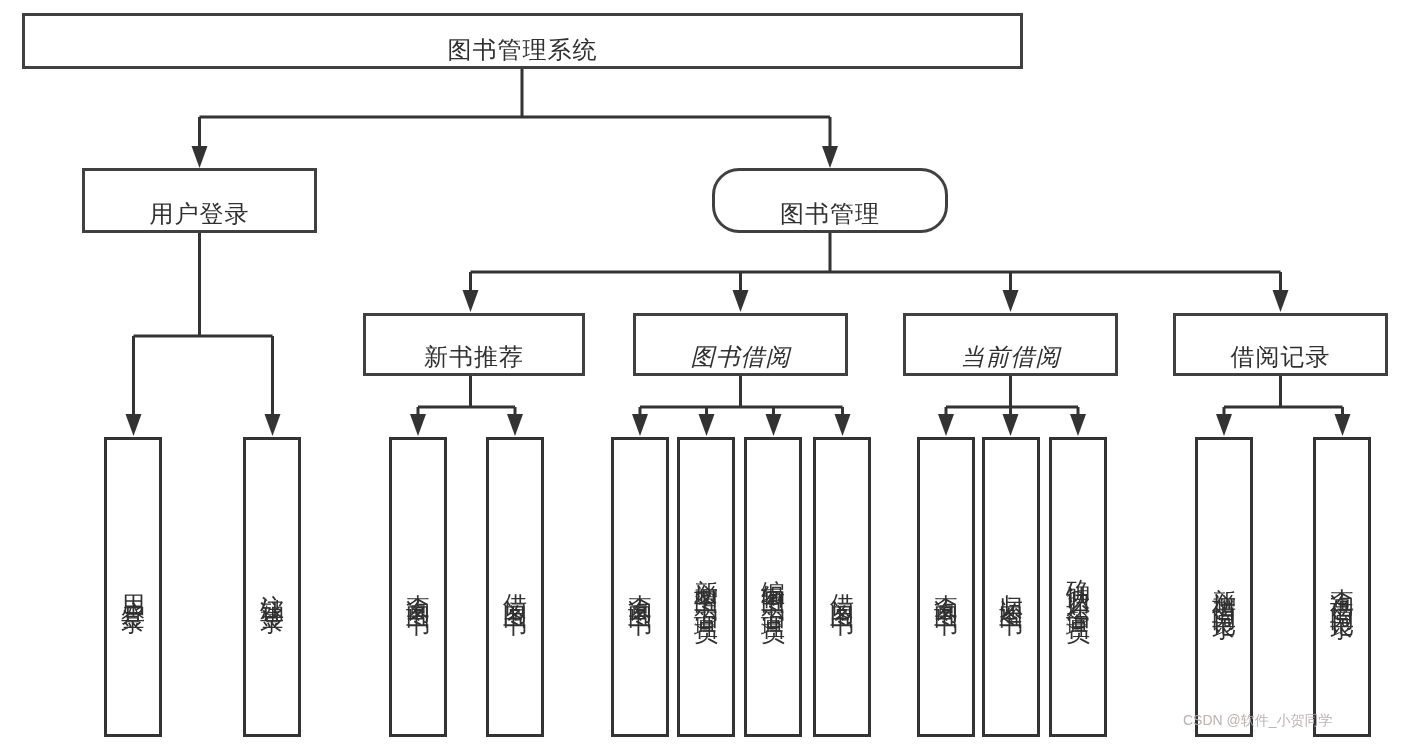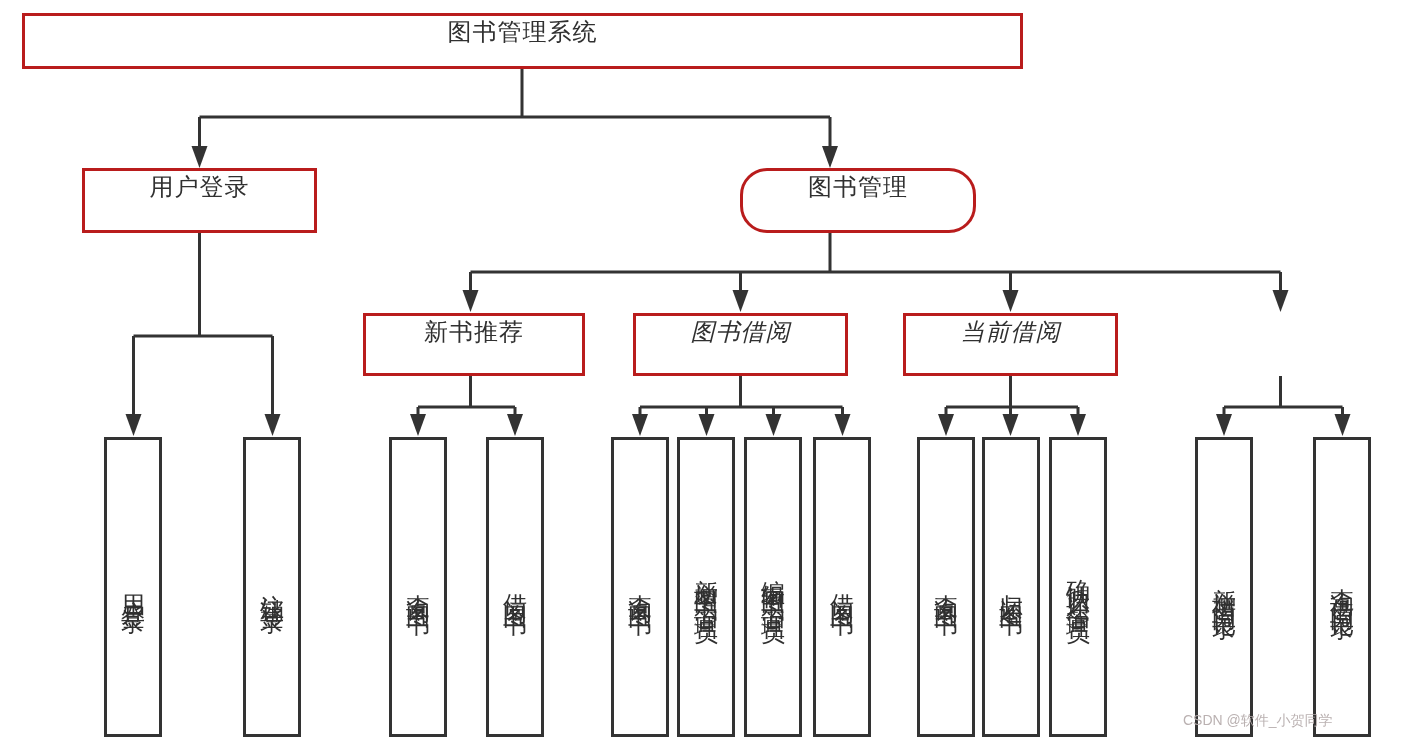--- a/index.html
+++ b/index.html
@@ -28,23 +28,23 @@
     fill: none;
   }
   .connectors polygon {
     fill: #333333;
     stroke: none;
   }
   .hbox {
     position: absolute;
     box-sizing: border-box;
     background: #ffffff;
-    border: 3px solid #b91c1c;
+    border: 3px solid #404040;
     display: flex;
-    align-items: flex-start;
+    align-items: flex-end;
     justify-content: center;
     font-size: 24px;
     letter-spacing: 1px;
     z-index: 2;
     white-space: nowrap;
   }
   .vbox {
     position: absolute;
     box-sizing: border-box;
     top: 437px;
@@ -129,33 +129,36 @@
     </g>
   </svg>
 
   <div class="hbox" style="left:22px; top:13px; width:1001px; height:56px;">
     <span>图书管理系统</span>
   </div>
 
   <div class="hbox" style="left:82px; top:168px; width:235px; height:65px;">
     <span>用户登录</span>
   </div>
-  <div class="hbox" style="left:740px; top:168px; width:236px; height:65px;border-radius:27px;">
+  <div class="hbox" style="left:712px; top:168px; width:236px; height:65px;border-radius:27px;">
     <span>图书管理</span>
   </div>
 
   <div class="hbox" style="left:363px; top:313px; width:222px; height:63px;">
     <span>新书推荐</span>
   </div>
   <div class="hbox" style="left:633px; top:313px; width:215px; height:63px;font-style:italic;">
     <span>图书借阅</span>
   </div>
   <div class="hbox" style="left:903px; top:313px; width:215px; height:63px;font-style:italic;">
     <span>当前借阅</span>
   </div>
+  <div class="hbox" style="left:1173px; top:313px; width:215px; height:63px;">
+    <span>借阅记录</span>
+  </div>
 
   <div class="vbox" style="left:104px;">
     <span>用户登录</span>
   </div>
   <div class="vbox" style="left:243px;">
     <span>注销登录</span>
   </div>
 
   <div class="vbox" style="left:389px;">
     <span>查询图书</span>

